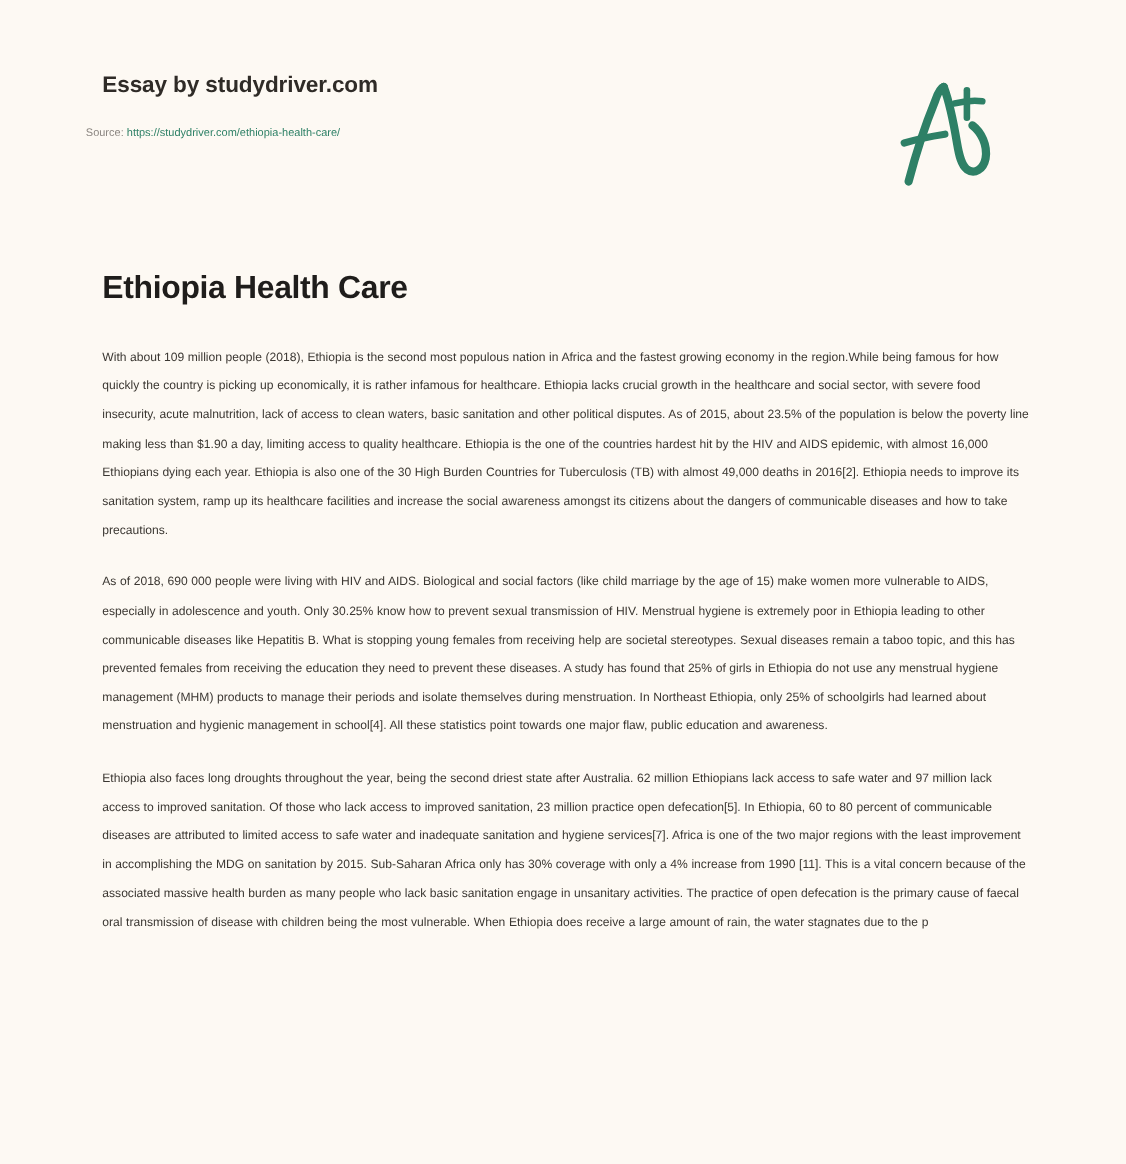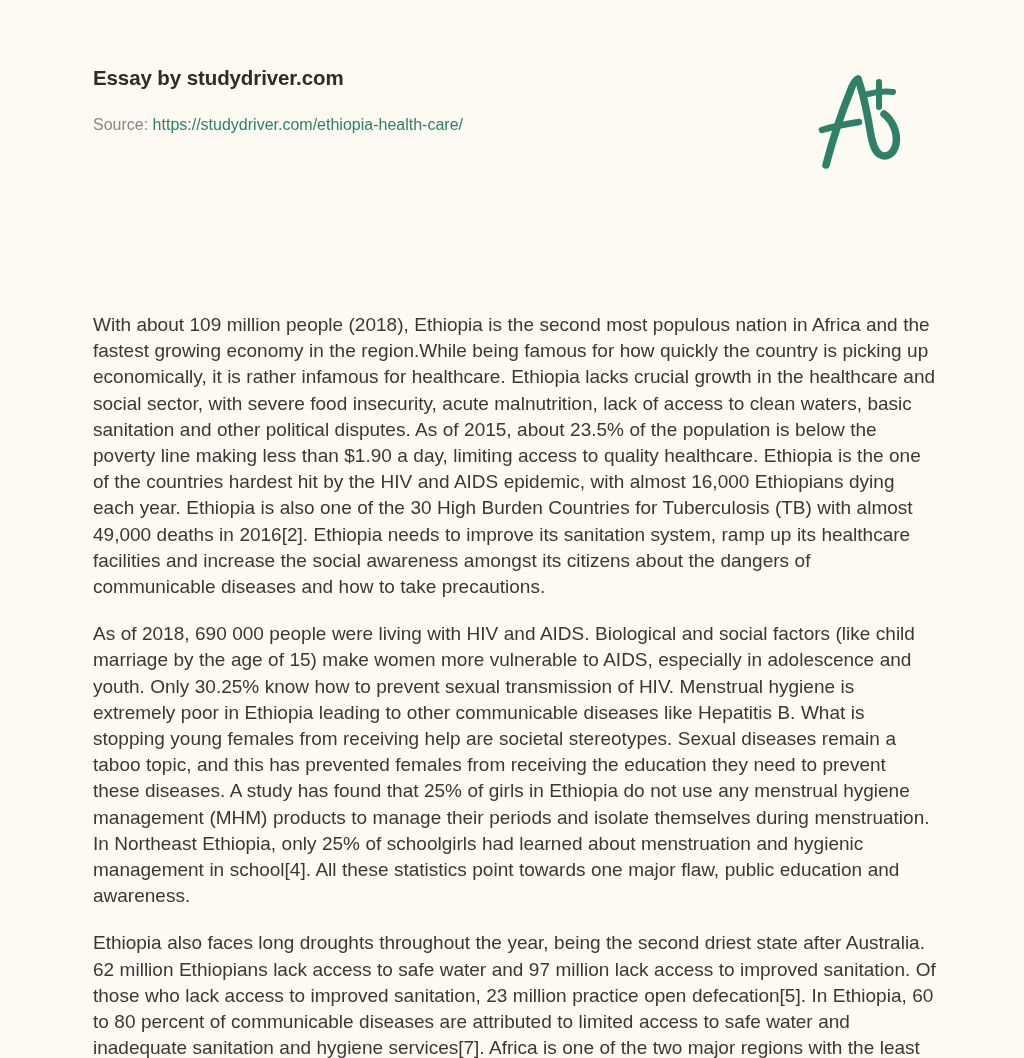--- a/index.html
+++ b/index.html
@@ -38,23 +38,23 @@
     top: 66px;
     font-size: 20.5px;
     font-weight: bold;
     color: #2f2b27;
     letter-spacing: -0.1px;
     white-space: nowrap;
   }
 
   .source-line {
     position: absolute;
-    left: 93px;
+    left: 78px;
     top: 116px;
-    font-size: 16px;
+    font-size: 10px;
     color: #8b8681;
     white-space: nowrap;
   }
 
   .source-label {
     color: #8b8681;
   }
 
   .source-url {
     color: #2e8066;
@@ -90,21 +90,21 @@
   
   .doc-body {
     position: absolute;
     left: 93px;
     top: 312px;
     width: 843px;
   }
 
   .doc-body p {
     margin: 0 0 21px 0;
-    font-size: 19px;
+    font-size: 11px;
     line-height: 26.2px;
     color: #3b3732;
     text-align: left;
     word-spacing: 0.2px;
   }
 
   .doc-body p:last-child {
     margin-bottom: 16px;
   }
 </style>
@@ -135,20 +135,21 @@
 
           <path d="M67 12 C 67 20, 67 29, 67 37" stroke-width="6"></path>
 
           <path d="M56 24 C 64 22, 74 21, 81 22" stroke-width="6"></path>
         </g>
       </svg>
     </div>
 
   </div>
 
+  <h1 class="doc-title">Ethiopia Health Care</h1>
 
   <div class="doc-body">
     <p>With about 109 million people (2018), Ethiopia is the second most populous nation in Africa and the fastest growing economy in the region.While being famous for how quickly the country is picking up economically, it is rather infamous for healthcare. Ethiopia lacks crucial growth in the healthcare and social sector, with severe food insecurity, acute malnutrition, lack of access to clean waters, basic sanitation and other political disputes. As of 2015, about 23.5% of the population is below the poverty line making less than $1.90 a day, limiting access to quality healthcare. Ethiopia is the one of the countries hardest hit by the HIV and AIDS epidemic, with almost 16,000 Ethiopians dying each year. Ethiopia is also one of the 30 High Burden Countries for Tuberculosis (TB) with almost 49,000 deaths in 2016[2]. Ethiopia needs to improve its sanitation system, ramp up its healthcare facilities and increase the social awareness amongst its citizens about the dangers of communicable diseases and how to take precautions.</p>
     <p>As of 2018, 690 000 people were living with HIV and AIDS. Biological and social factors (like child marriage by the age of 15) make women more vulnerable to AIDS, especially in adolescence and youth. Only 30.25% know how to prevent sexual transmission of HIV. Menstrual hygiene is extremely poor in Ethiopia leading to other communicable diseases like Hepatitis B. What is stopping young females from receiving help are societal stereotypes. Sexual diseases remain a taboo topic, and this has prevented females from receiving the education they need to prevent these diseases. A study has found that 25% of girls in Ethiopia do not use any menstrual hygiene management (MHM) products to manage their periods and isolate themselves during menstruation. In Northeast Ethiopia, only 25% of schoolgirls had learned about menstruation and hygienic management in school[4]. All these statistics point towards one major flaw, public education and awareness.</p>
     <p>Ethiopia also faces long droughts throughout the year, being the second driest state after Australia. 62 million Ethiopians lack access to safe water and 97 million lack access to improved sanitation. Of those who lack access to improved sanitation, 23 million practice open defecation[5]. In Ethiopia, 60 to 80 percent of communicable diseases are attributed to limited access to safe water and inadequate sanitation and hygiene services[7]. Africa is one of the two major regions with the least improvement in accomplishing the MDG on sanitation by 2015. Sub-Saharan Africa only has 30% coverage with only a 4% increase from 1990 [11]. This is a vital concern because of the associated massive health burden as many people who lack basic sanitation engage in unsanitary activities. The practice of open defecation is the primary cause of faecal oral transmission of disease with children being the most vulnerable. When Ethiopia does receive a large amount of rain, the water stagnates due to the p</p>
   </div>
 
 </div>
 
 </body></html>

